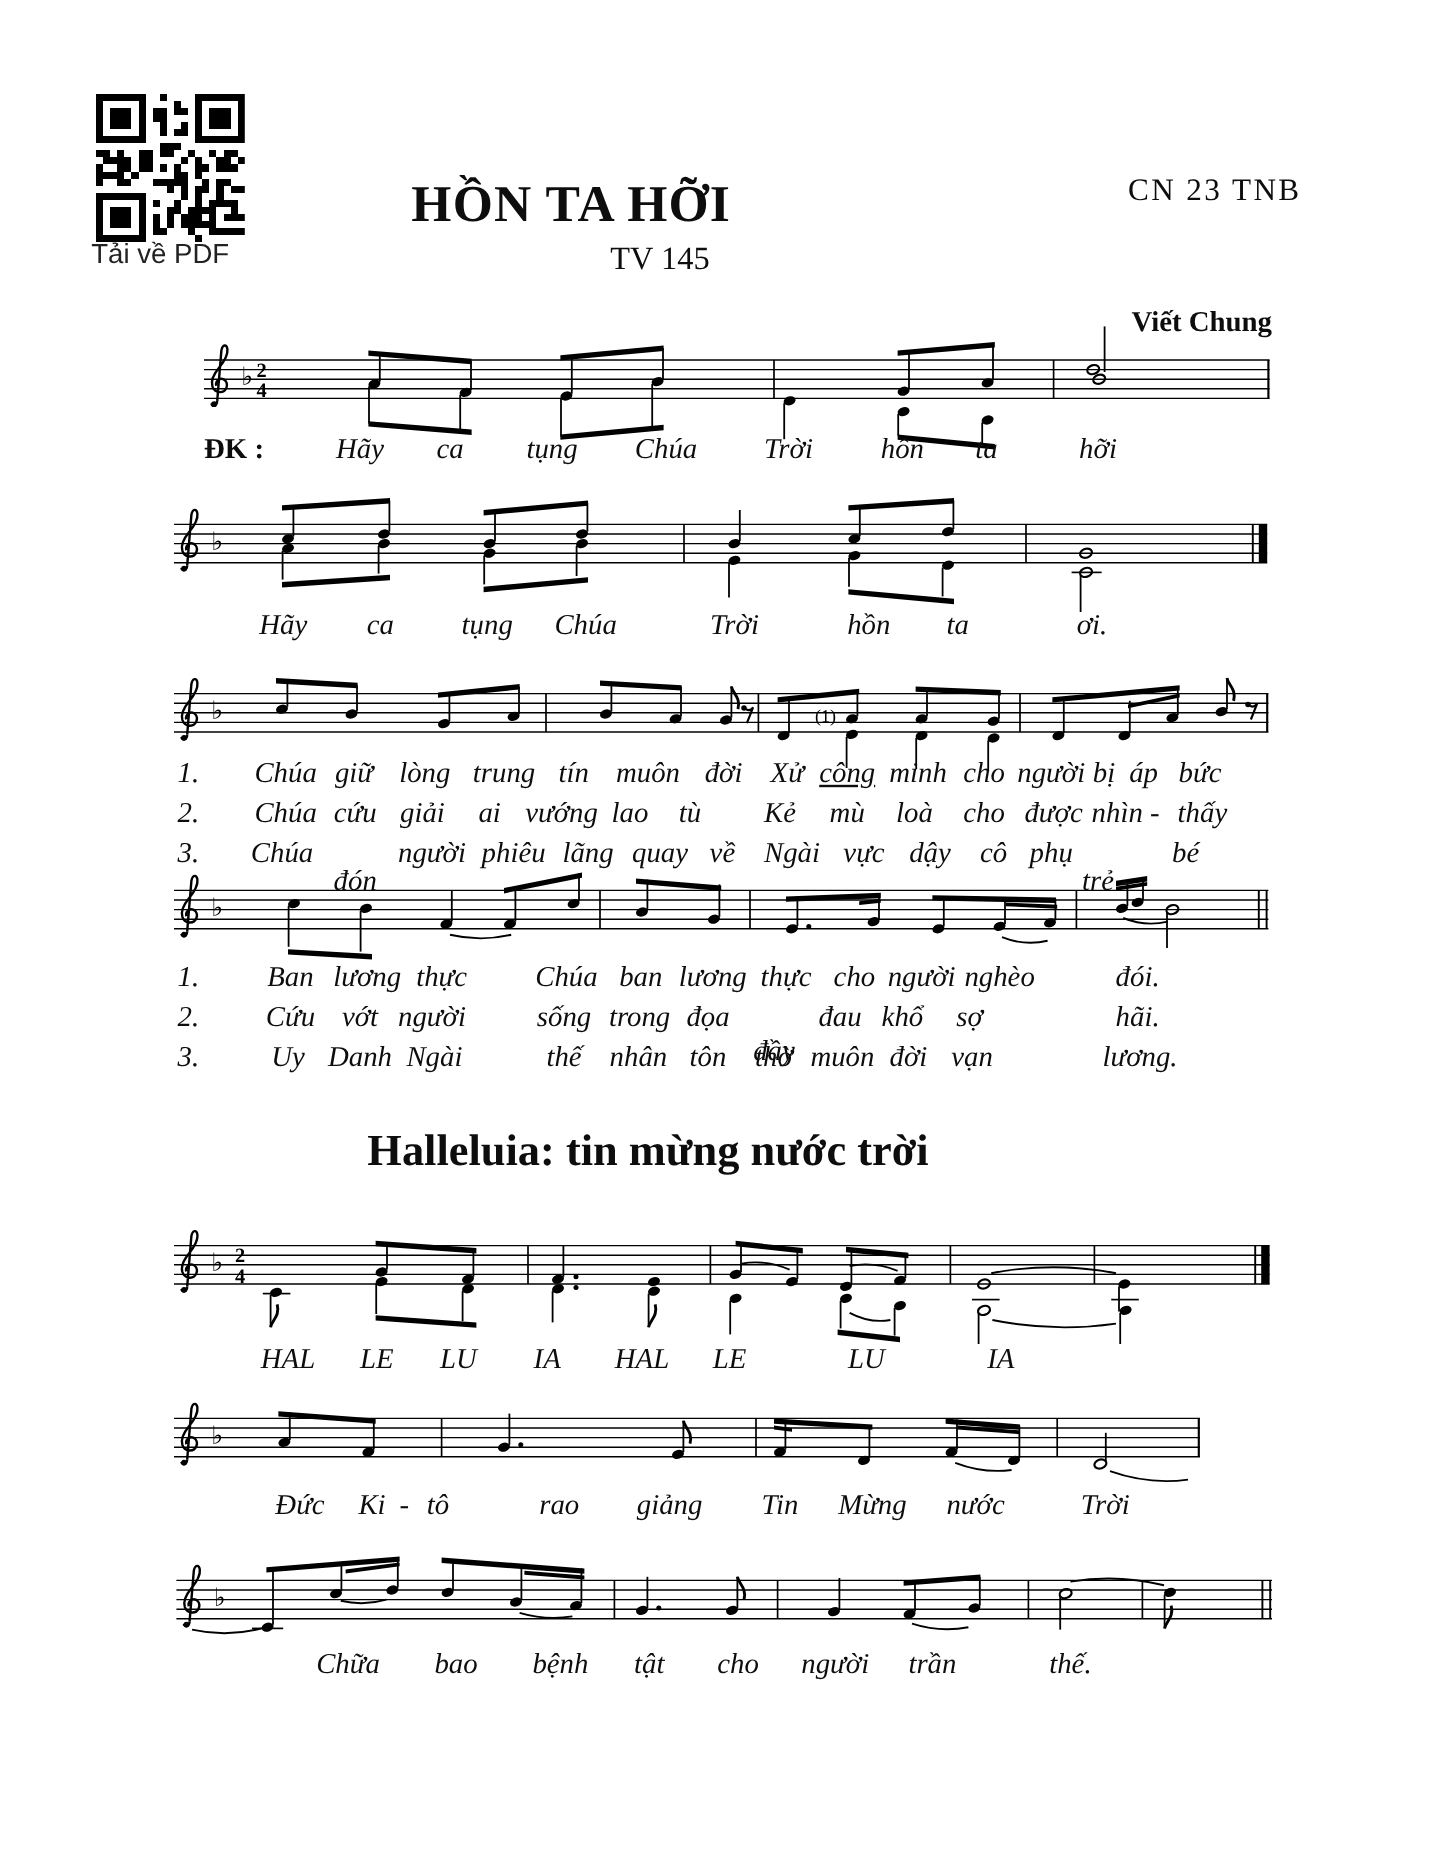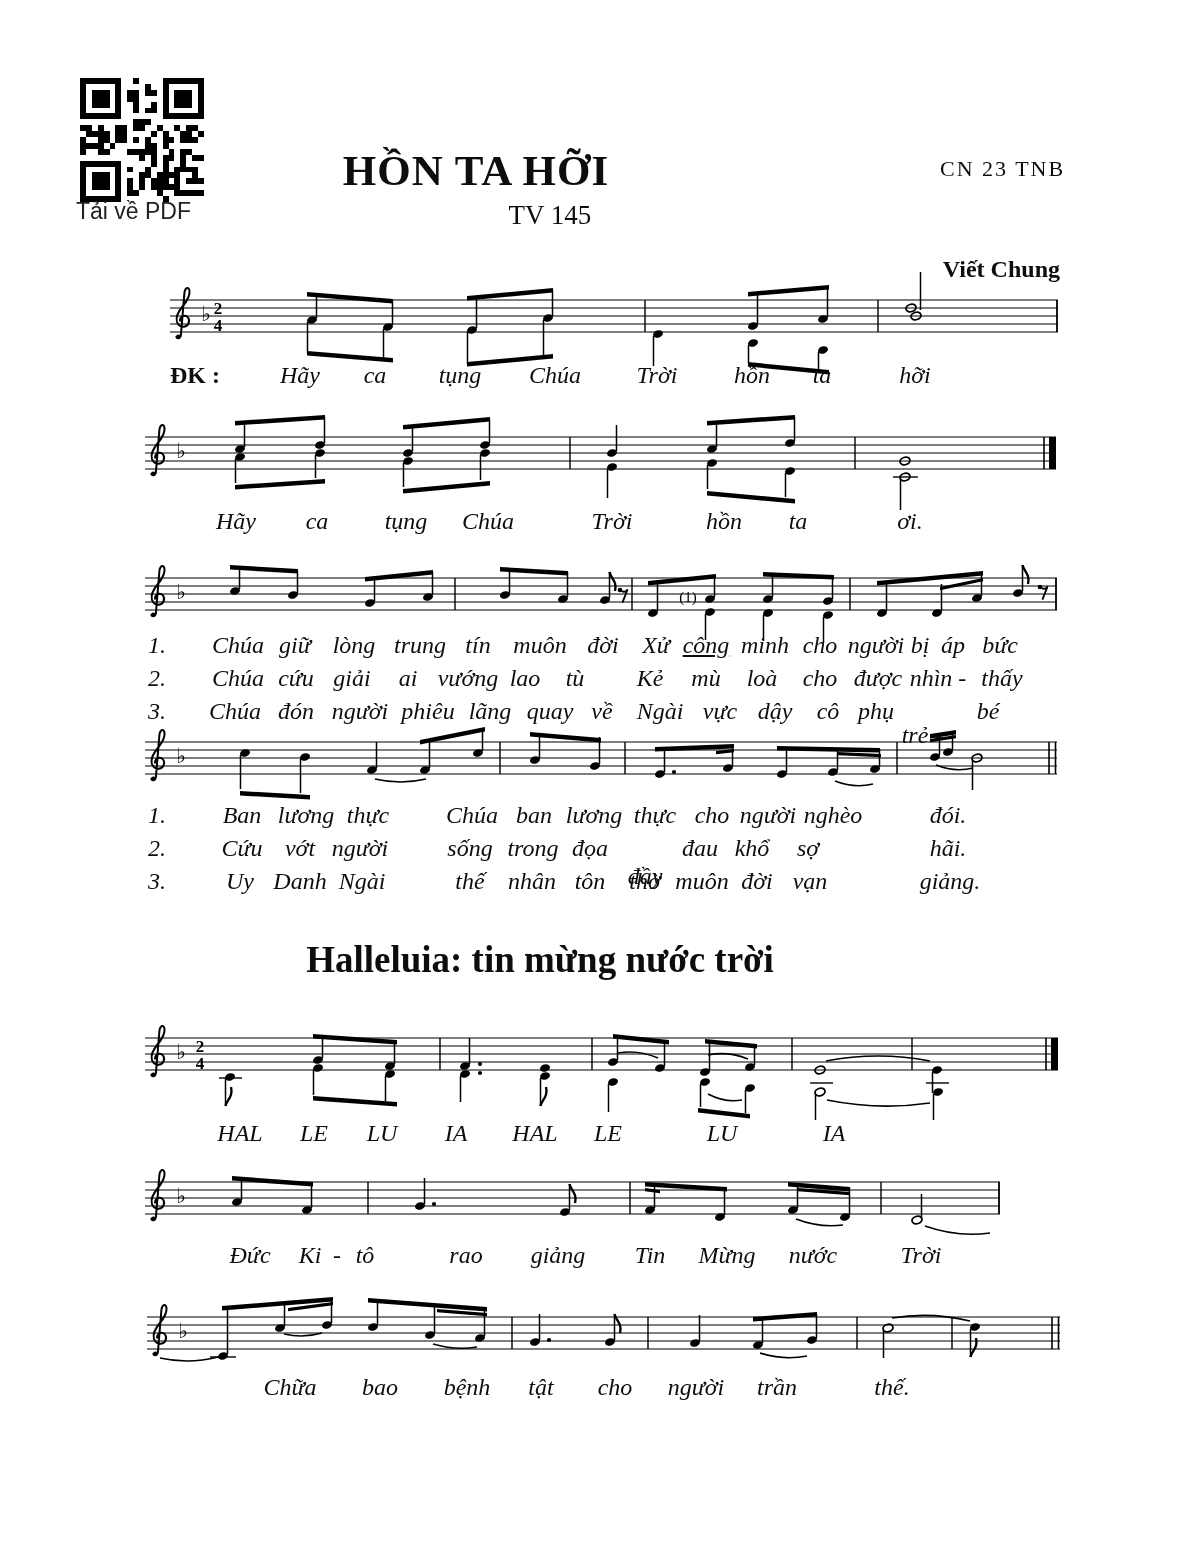--- a/index.html
+++ b/index.html
@@ -2,21 +2,21 @@
 <html><head>
 <meta charset="utf-8">
 <style>
   html,body{margin:0;padding:0;background:#e8e8e8;}
   .page{position:relative;width:1200px;height:1552px;background:#ffffff;overflow:hidden;
         font-family:"Liberation Serif","DejaVu Serif",serif;color:#0d0d0d;}
   .abs{position:absolute;}
   .qr{left:80px;top:78px;width:124px;height:124px;}
   .dl-label{left:76px;top:198px;font-family:"Liberation Sans","DejaVu Sans",sans-serif;
             font-size:23px;color:#222;}
-  .corner-ref{left:940px;top:156px;font-size:22px;letter-spacing:2px;}
+  .corner-ref{left:940px;top:144px;font-size:26px;letter-spacing:2px;}
   .title{left:0;top:146px;width:952px;text-align:center;font-weight:bold;font-size:43px;
          letter-spacing:1px;}
   .subtitle{left:0;top:200px;width:1100px;text-align:center;font-size:27px;}
   .composer{left:830px;top:256px;width:230px;text-align:right;font-weight:bold;font-size:24px;}
   .heading{left:0;top:938px;width:1080px;text-align:center;font-weight:bold;font-size:37px;}
   .staff-svg{position:absolute;left:0;top:0;width:1200px;height:1552px;}
   .lyric-row{position:absolute;left:0;width:1200px;height:32px;
              font-style:italic;font-size:24px;white-space:nowrap;}
   .lyw{position:absolute;transform:translateX(-50%);}
   .vnum{position:absolute;left:148px;}
@@ -715,21 +715,21 @@
       <span class="lyw" style="left: 706px;">mù</span>
       <span class="lyw" style="left: 762px;">loà</span>
       <span class="lyw" style="left: 820px;">cho</span>
       <span class="lyw" style="left: 878px;">được</span>
       <span class="lyw" style="left: 938px;">nhìn -</span>
       <span class="lyw" style="left: 1002px;">thấy</span>
     </div>
   <div class="lyric-row" style="top:698px">
     <span class="vnum">3.</span>
   <span class="lyw" style="left: 235px;">Chúa</span>
-      <span class="lyw" style="left: 296px;">đón</span>
+      <span class="lyw" style="left: 296px; margin-top: 24px;">đón</span>
       <span class="lyw" style="left: 360px;">người</span>
       <span class="lyw" style="left: 428px;">phiêu</span>
       <span class="lyw" style="left: 490px;">lãng</span>
       <span class="lyw" style="left: 550px;">quay</span>
       <span class="lyw" style="left: 602px;">về</span>
       <span class="lyw" style="left: 660px;">Ngài</span>
       <span class="lyw" style="left: 720px;">vực</span>
       <span class="lyw" style="left: 775px;">dậy</span>
       <span class="lyw" style="left: 828px;">cô</span>
       <span class="lyw" style="left: 876px;">phụ</span>
@@ -770,21 +770,21 @@
   <span class="lyw" style="left: 240px;">Uy</span>
       <span class="lyw" style="left: 300px;">Danh</span>
       <span class="lyw" style="left: 362px;">Ngài</span>
       <span class="lyw" style="left: 470px;">thế</span>
       <span class="lyw" style="left: 532px;">nhân</span>
       <span class="lyw" style="left: 590px;">tôn</span>
       <span class="lyw" style="left: 645px;">thờ</span>
       <span class="lyw" style="left: 702px;">muôn</span>
       <span class="lyw" style="left: 757px;">đời</span>
       <span class="lyw" style="left: 810px;">vạn</span>
-      <span class="lyw" style="left: 950px;">giảng.</span>
+      <span class="lyw" style="left: 950px;">lương.</span>
     </div>
 
   <div class="lyric-row" style="top:1120px">
       <span class="lyw" style="left: 240px;">HAL</span>
       <span class="lyw" style="left: 314px;">LE</span>
       <span class="lyw" style="left: 382px;">LU</span>
       <span class="lyw" style="left: 456px;">IA</span>
       <span class="lyw" style="left: 535px;">HAL</span>
       <span class="lyw" style="left: 608px;">LE</span>
       <span class="lyw" style="left: 722px;">LU</span>

